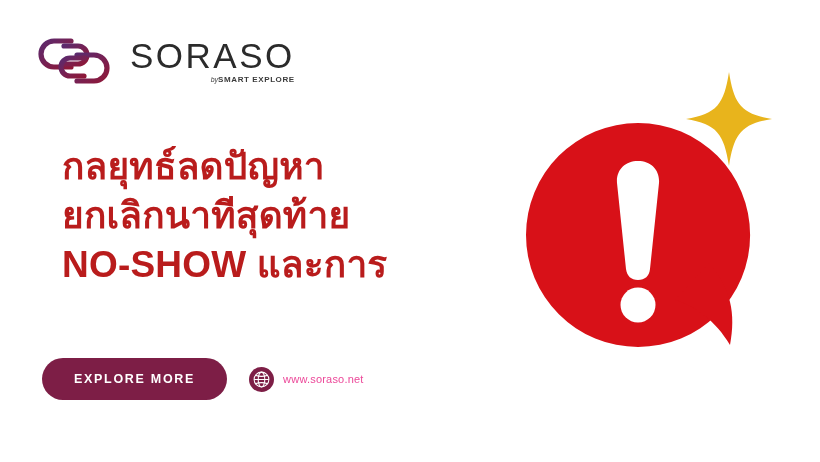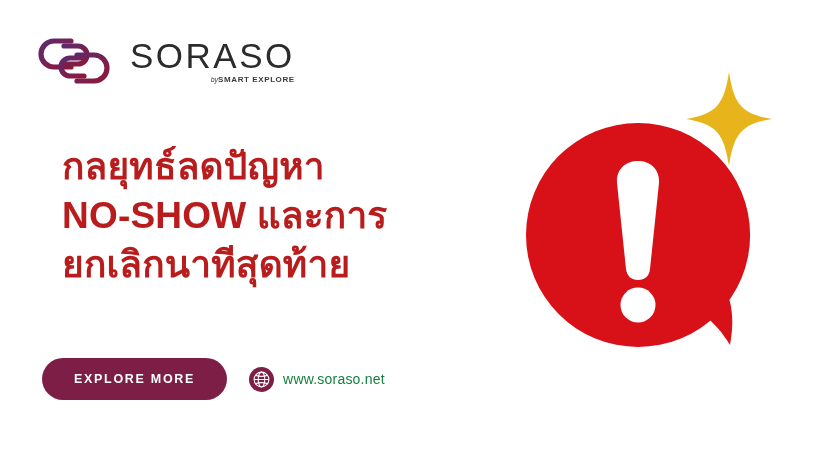--- a/index.html
+++ b/index.html
@@ -93,22 +93,22 @@
     font-family:"Liberation Sans", sans-serif;
     white-space:nowrap;
   }
   .site-wrap {
     display:flex;
     align-items:center;
     gap:9px;
   }
   .globe-icon { width:25px; height:25px; display:block; }
   .site-url {
-    font-size:14px;
-    color:#15803d;
+    font-size:11px;
+    color:#ec4899;
     letter-spacing:0.2px;
     white-space:nowrap;
   }
 
   
   .art {
     position:absolute;
     left:488px; top:62px;
     width:300px; height:300px;
   }
@@ -142,22 +142,22 @@
       </svg>
     </span>
     <span class="logo-word-wrap">
       <span class="logo-word">SORASO</span>
       <span class="logo-tagline"><span class="by">by</span><span>SMART EXPLORE</span></span>
     </span>
   </div>
 
   <div class="headline">
     <div class="headline-line">กลยุทธ์ลดปัญหา</div>
+    <div class="headline-line">ยกเลิกนาทีสุดท้าย</div>
     <div class="headline-line">NO-SHOW และการ</div>
-    <div class="headline-line">ยกเลิกนาทีสุดท้าย</div>
   </div>
 
   <div class="cta-row">
     <button class="explore-btn">EXPLORE MORE</button>
     <span class="site-wrap">
       <span>
         <svg class="globe-icon" viewBox="0 0 25 25" xmlns="http://www.w3.org/2000/svg">
           <circle cx="12.5" cy="12.5" r="12.5" fill="#7d1e46"></circle>
           <g fill="none" stroke="#ffffff" stroke-width="1.05">
             <circle cx="12.5" cy="12.5" r="7.4"></circle>

